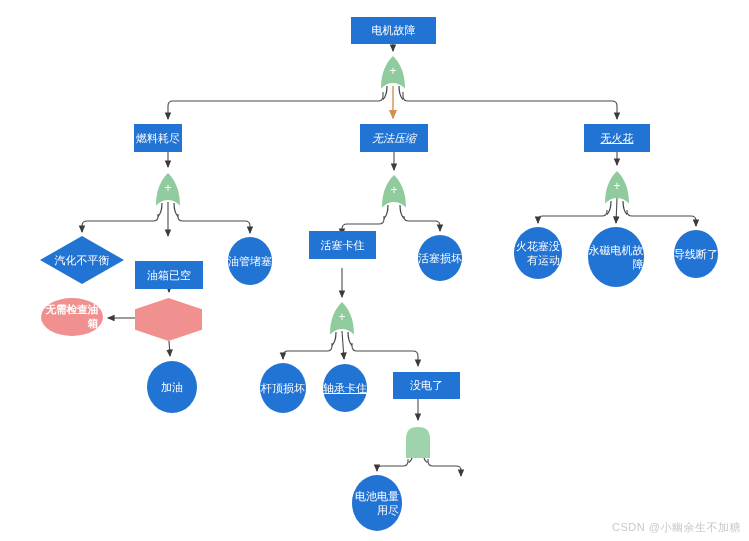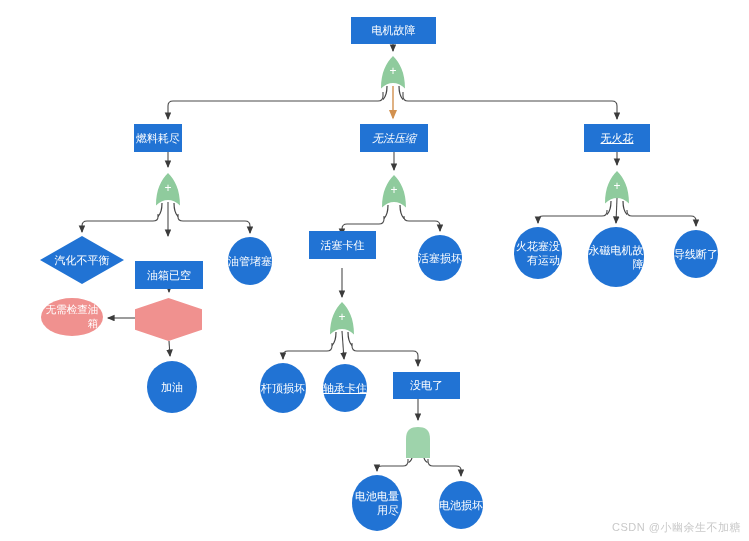--- a/index.html
+++ b/index.html
@@ -106,21 +106,21 @@
   </div>
 
   <div class="node rect" style="left:135px;top:242px;width:68px;height:28px;margin-top:19px;">
     <span>油箱已空</span>
   </div>
 
   <div class="node ellipse" style="left:228px;top:237px;width:44px;height:48px;">
     <span>油管堵塞</span>
   </div>
 
-  <div class="node pink-ellipse" style="left:41px;top:298px;width:62px;height:38px;">
+  <div class="node pink-ellipse" style="left:41px;top:298px;width:62px;height:38px;font-weight:bold;">
     <span>无需检查油
 箱</span>
   </div>
 
   <div class="node hex" style="left:135px;top:298px;width:67px;height:43px;">
     <span></span>
   </div>
 
   <div class="node ellipse" style="left:147px;top:361px;width:50px;height:52px;">
     <span>加油</span>
@@ -144,23 +144,20 @@
 
   <div class="node rect" style="left:385px;top:372px;width:67px;height:27px;margin-left:8px;">
     <span>没电了</span>
   </div>
 
   <div class="node ellipse" style="left:352px;top:475px;width:50px;height:56px;">
     <span>电池电量
 用尽</span>
   </div>
 
-  <div class="node ellipse" style="left:439px;top:481px;width:44px;height:48px;">
-    <span>电池损坏</span>
-  </div>
 
   <div class="node ellipse" style="left:514px;top:227px;width:48px;height:52px;">
     <span>火花塞没
 有运动</span>
   </div>
 
   <div class="node ellipse" style="left:588px;top:227px;width:56px;height:60px;">
     <span>永磁电机故
 障</span>
   </div>

